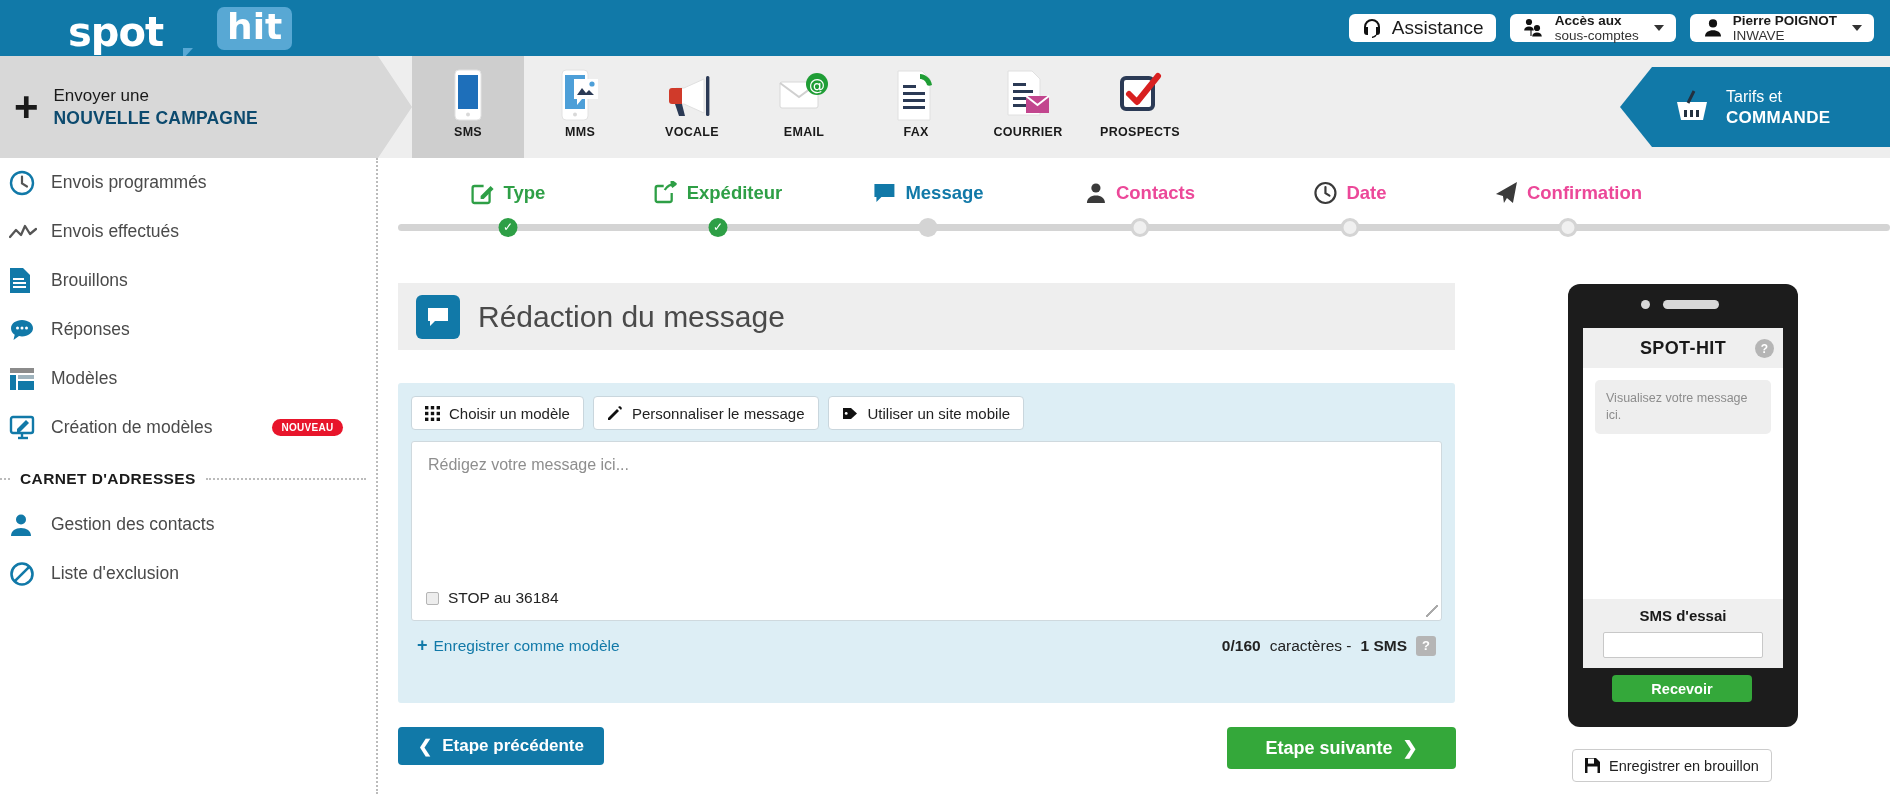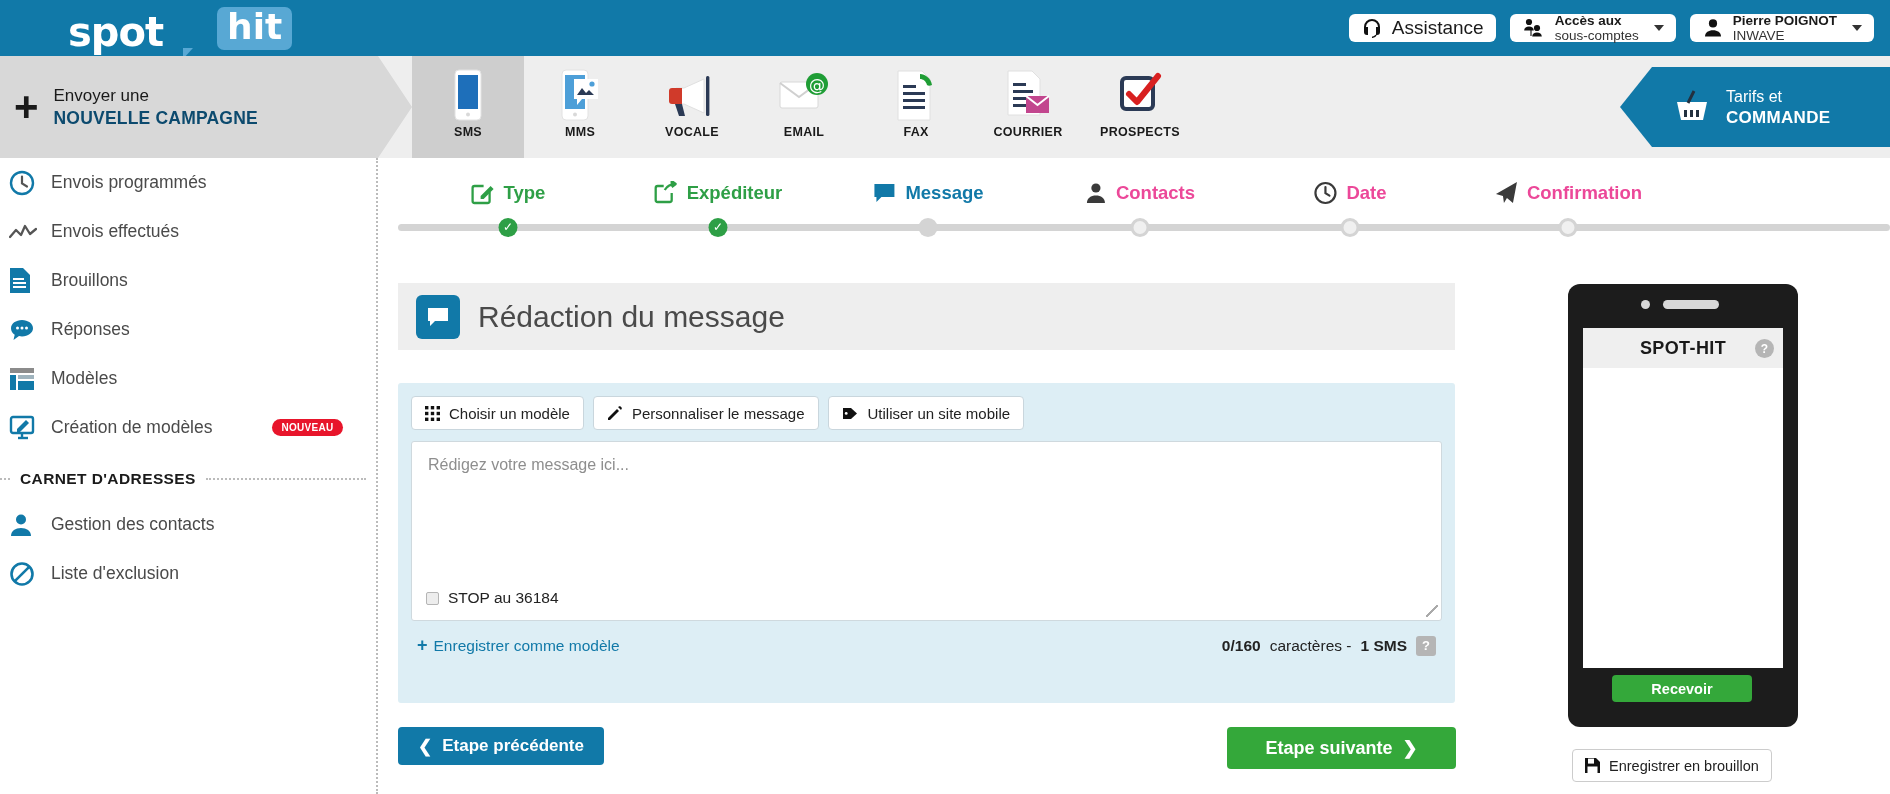--- a/index.html
+++ b/index.html
@@ -652,20 +652,25 @@
   </div>
 
   <div class="phone">
     <div class="phone-dot"></div>
     <div class="phone-spk"></div>
     <div class="screen">
       <div class="scr-head">
         <span class="ttl">SPOT-HIT</span>
         <span class="help-circ">?</span>
       </div>
+      <div class="bubble">Visualisez votre message ici.</div>
+      <div class="scr-foot">
+        <div class="ttl">SMS d'essai</div>
+        <div class="scr-input"></div>
+      </div>
     </div>
     <div class="btn-recevoir">Recevoir</div>
   </div>
 
   <div class="btn-draft">
     <svg width="15" height="15" viewBox="0 0 15 15">
       <path d="M0 0h11l4 4v11H0z" fill="#111"></path>
         <rect x="3" y="0.6" width="6" height="5" fill="#fff"></rect>
         <rect x="2.5" y="8.5" width="10" height="6.5" fill="#fff"></rect>
     </svg>

